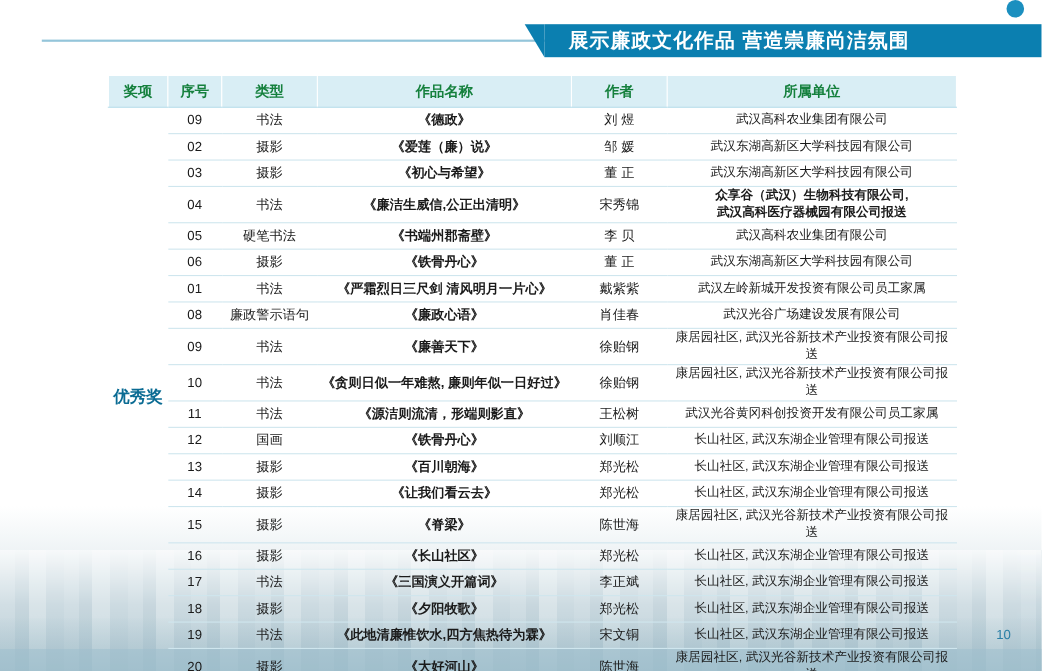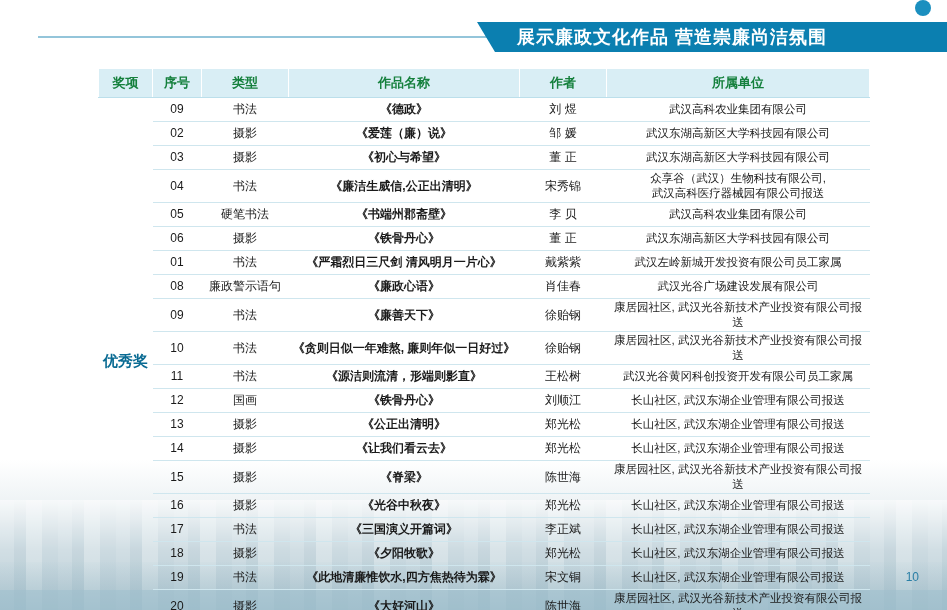--- a/index.html
+++ b/index.html
@@ -170,21 +170,21 @@
     width: 70px;
   }
   .col-seq { width: 46px; font-family: Liberation Serif, serif; }
   .col-type { width: 84px; }
   .col-name { width: 228px; }
   .col-author { width: 84px; }
   .col-org { width: 260px; margin-top: 22px; }
   td.name-cell { text-align: center; font-weight: bold; }
   td.org-cell { font-size: 11.5px; }
   td.two-line { line-height: 14px; padding: 2px 4px; }
-  .sub { display: block; }
+  .sub { display: block; font-weight: bold; }
 
   
   .page-number {
     position: absolute;
     right: 28px;
     bottom: 26px;
     color: #2a7fa6;
     font-size: 12px;
     z-index: 4;
   }
@@ -302,42 +302,42 @@
         <tr>
           <td>12</td>
           <td>国画</td>
           <td class="name-cell">《铁骨丹心》</td>
           <td>刘顺江</td>
           <td class="org-cell">长山社区, 武汉东湖企业管理有限公司报送</td>
         </tr>
         <tr>
           <td>13</td>
           <td>摄影</td>
-          <td class="name-cell">《公正出清明》</td>
+          <td class="name-cell">《百川朝海》</td>
           <td>郑光松</td>
           <td class="org-cell">长山社区, 武汉东湖企业管理有限公司报送</td>
         </tr>
         <tr>
           <td>14</td>
           <td>摄影</td>
           <td class="name-cell">《让我们看云去》</td>
           <td>郑光松</td>
           <td class="org-cell">长山社区, 武汉东湖企业管理有限公司报送</td>
         </tr>
         <tr>
           <td>15</td>
           <td>摄影</td>
           <td class="name-cell">《脊梁》</td>
           <td>陈世海</td>
           <td class="org-cell">康居园社区, 武汉光谷新技术产业投资有限公司报送</td>
         </tr>
         <tr>
           <td>16</td>
           <td>摄影</td>
-          <td class="name-cell">《光谷中秋夜》</td>
+          <td class="name-cell">《长山社区》</td>
           <td>郑光松</td>
           <td class="org-cell">长山社区, 武汉东湖企业管理有限公司报送</td>
         </tr>
         <tr>
           <td>17</td>
           <td>书法</td>
           <td class="name-cell">《三国演义开篇词》</td>
           <td>李正斌</td>
           <td class="org-cell">长山社区, 武汉东湖企业管理有限公司报送</td>
         </tr>

